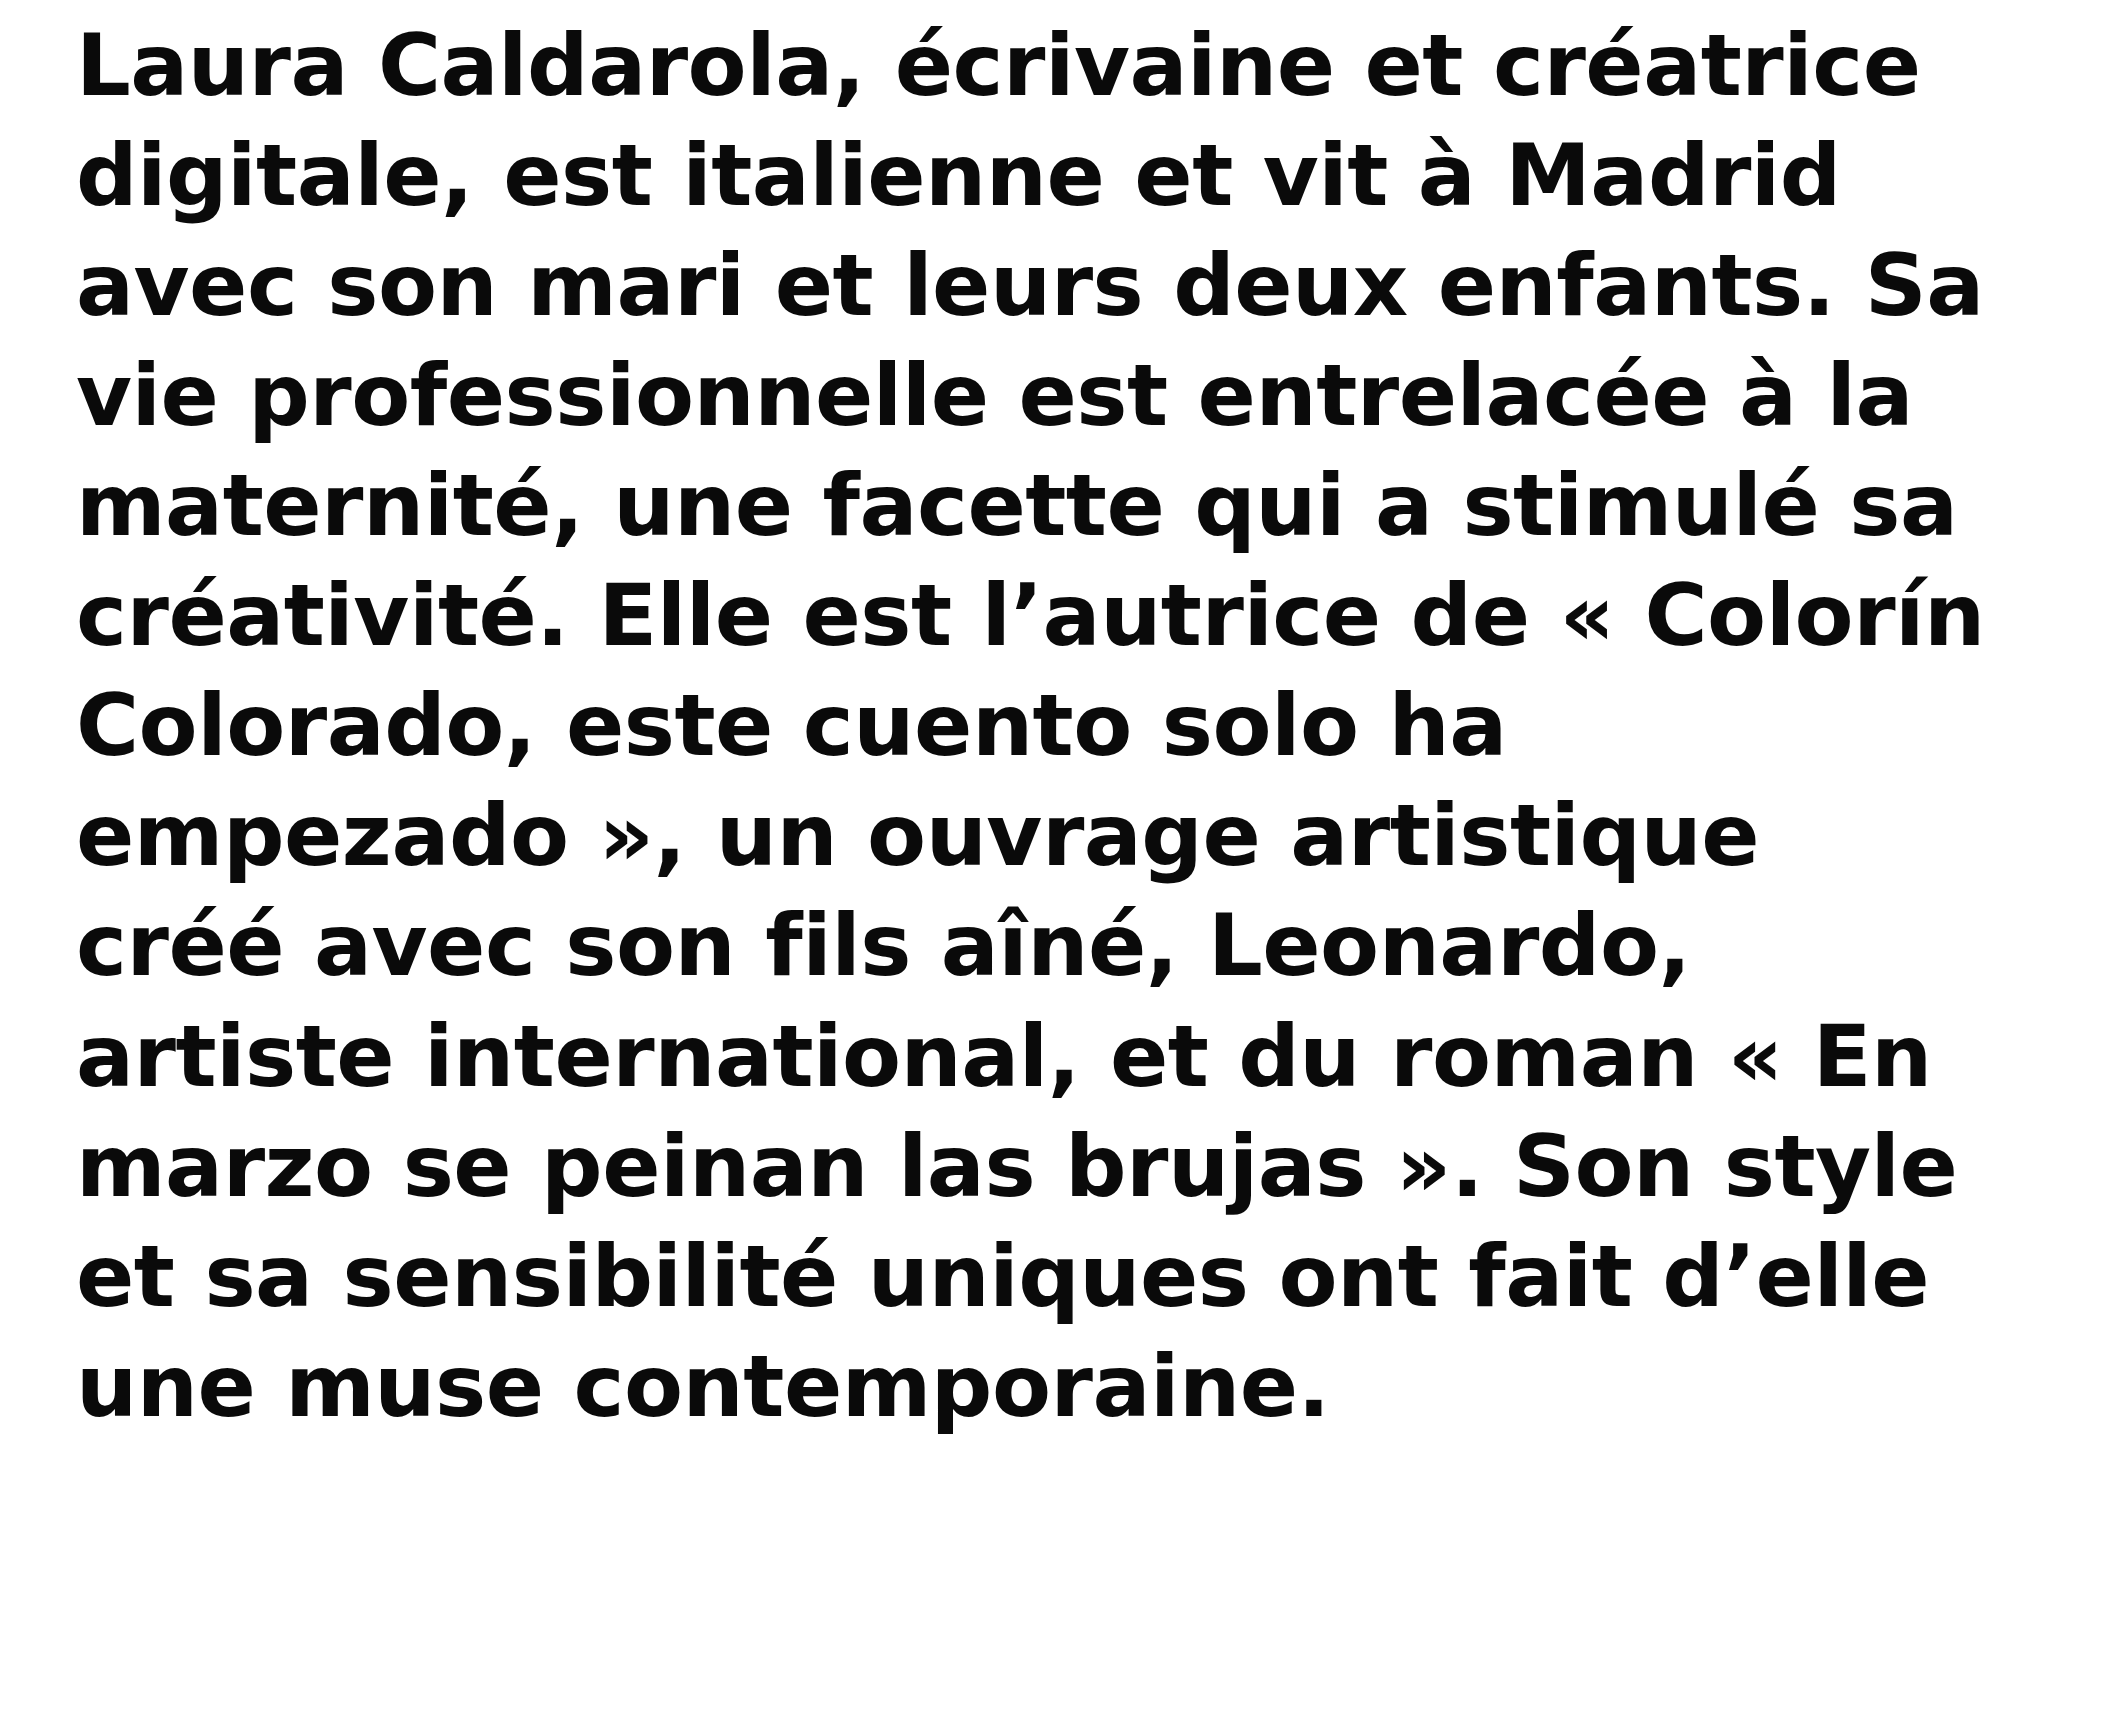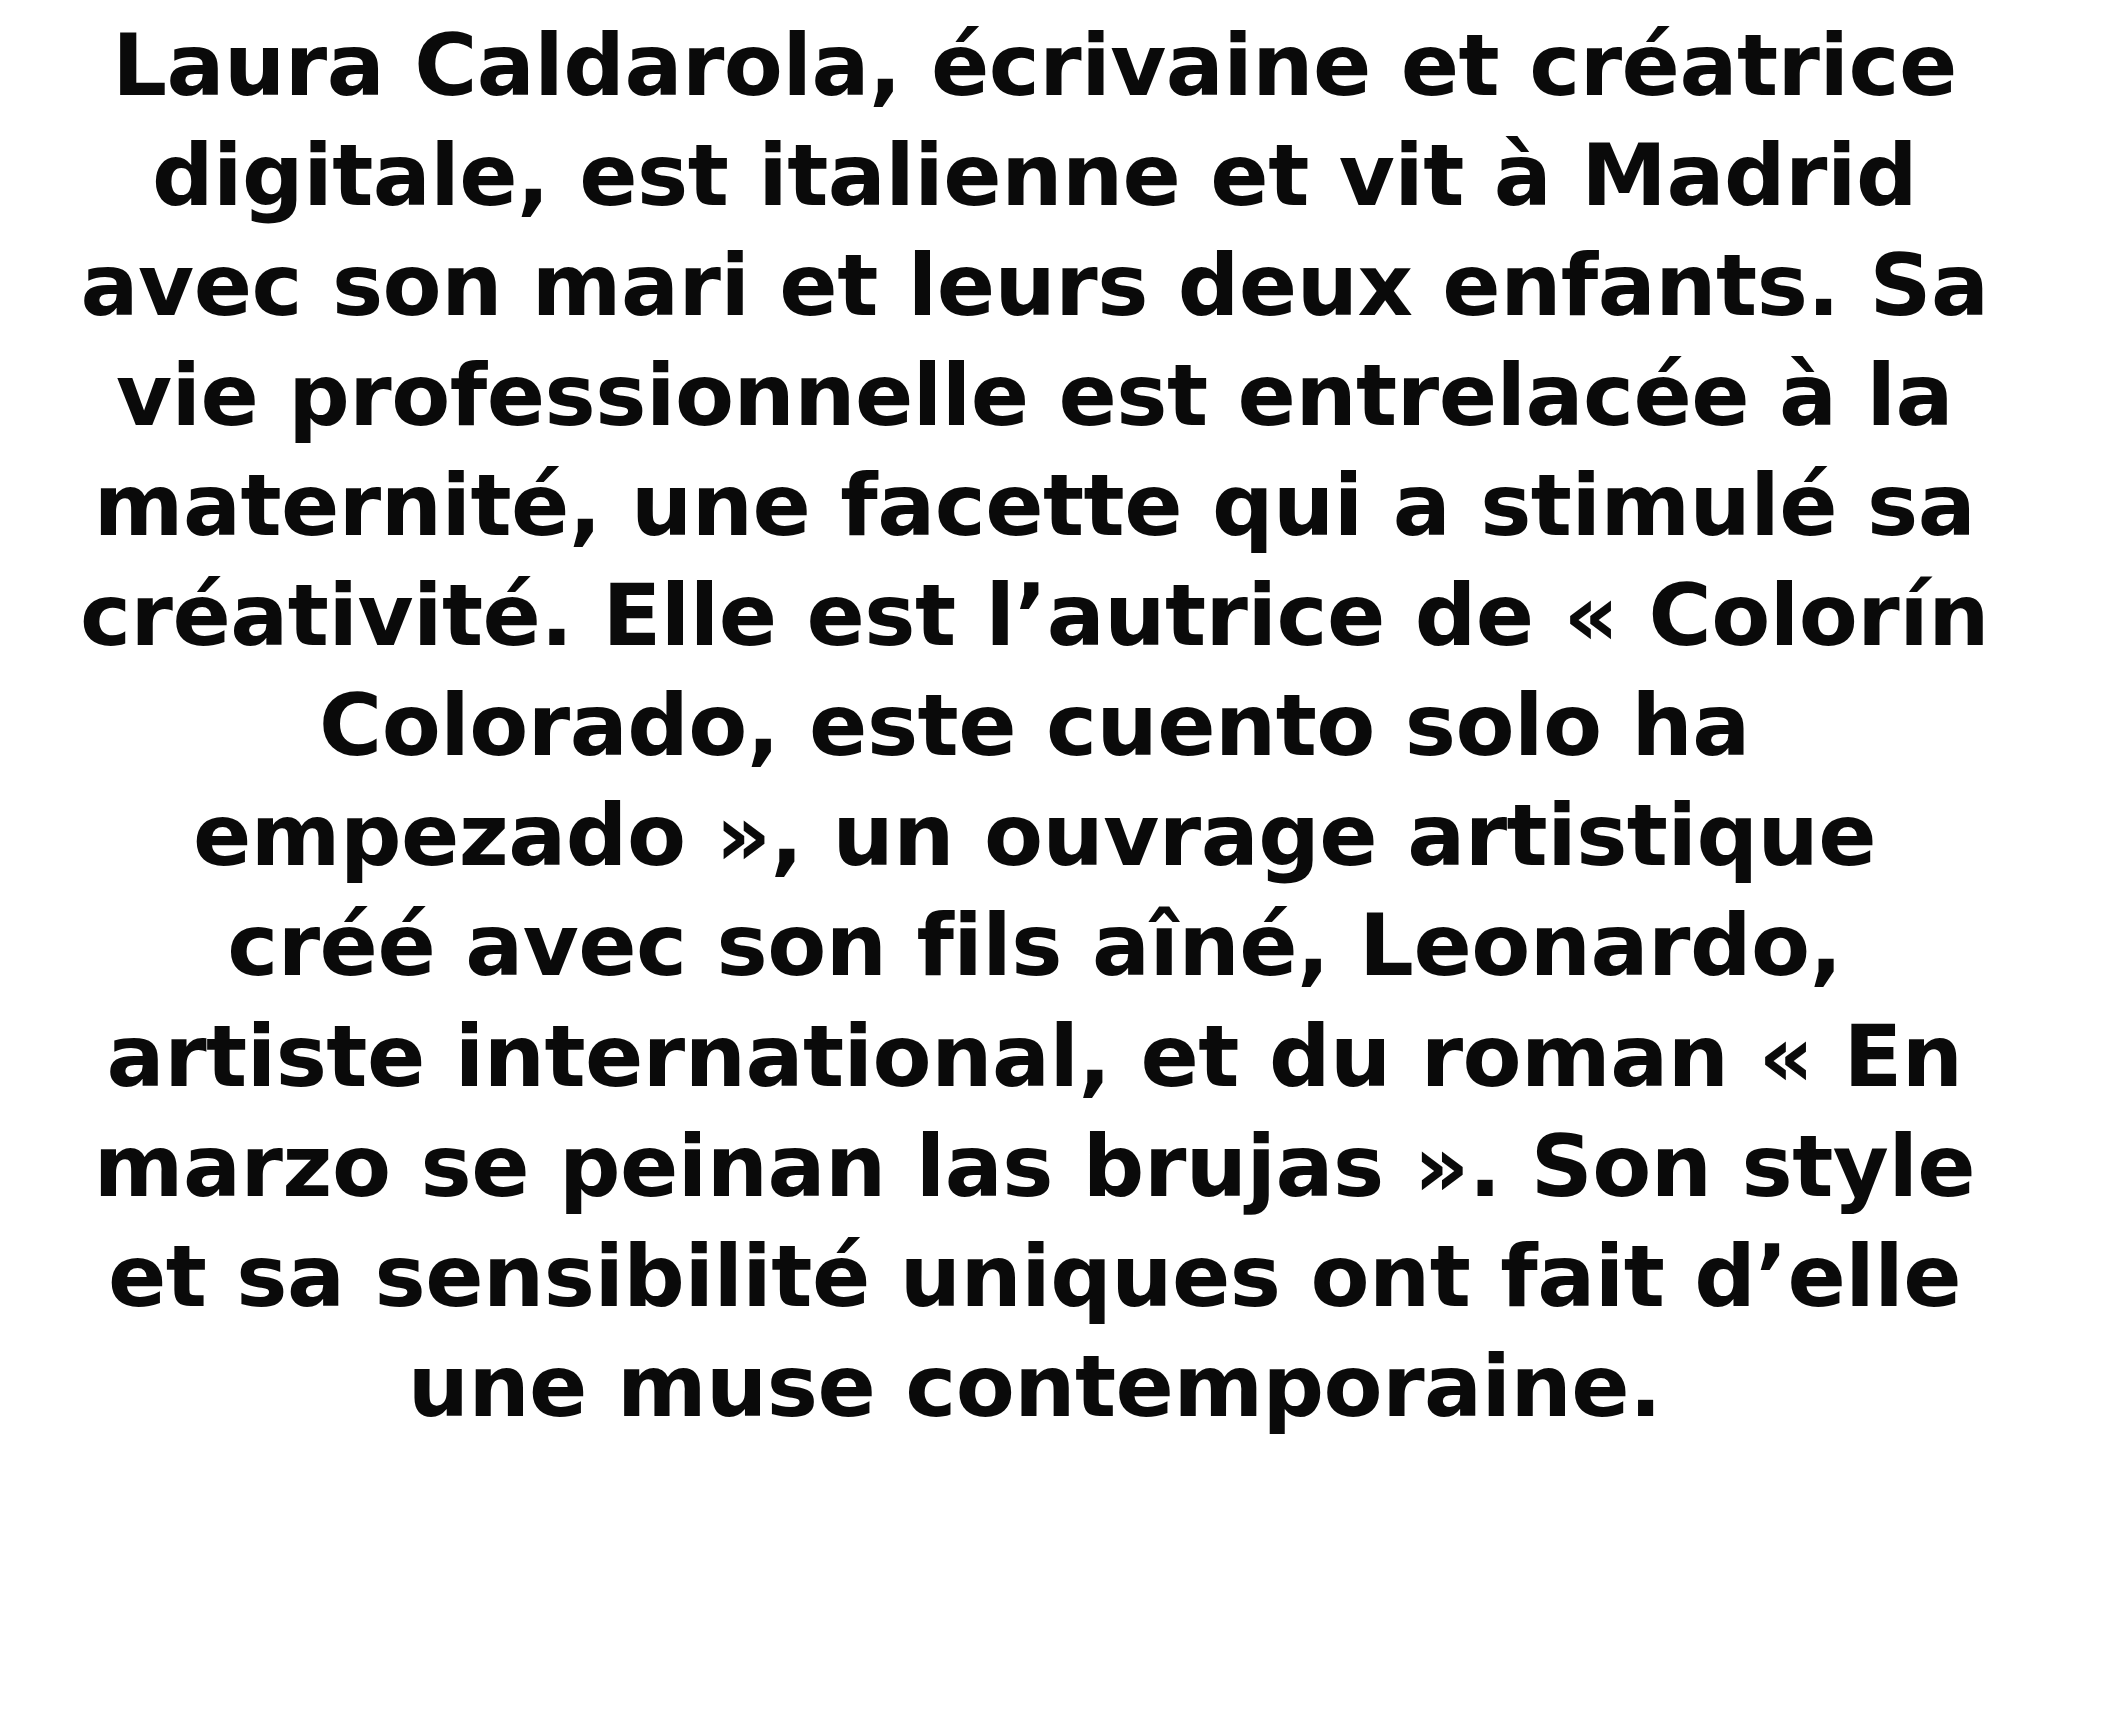--- a/index.html
+++ b/index.html
@@ -20,21 +20,21 @@
     background: #ffffff;
     padding: 9.8px 117px 0 76px;
   }
   .bio-text {
     color: #0a0a0a;
     font-family: "DejaVu Sans", "Liberation Sans", sans-serif;
     font-size: 86px;
     font-weight: 600;
     line-height: 1.28;
     letter-spacing: -0.5px;
-    text-align: center;
+    text-align: left;
     white-space: pre-wrap;
     word-spacing: 0.5px;
     margin: 0;
   }
 </style>
 </head>
 <body>
 
 <div class="page">
   <p class="bio-text">Laura Caldarola, écrivaine et créatrice digitale, est italienne et vit à Madrid avec son mari et leurs deux enfants. Sa vie professionnelle est entrelacée à la maternité, une facette qui a stimulé sa créativité. Elle est l’autrice de « Colorín Colorado, este cuento solo ha empezado », un ouvrage artistique créé avec son fils aîné, Leonardo, artiste international, et du roman « En marzo se peinan las brujas ». Son style et sa sensibilité uniques ont fait d’elle une muse contemporaine.</p>

